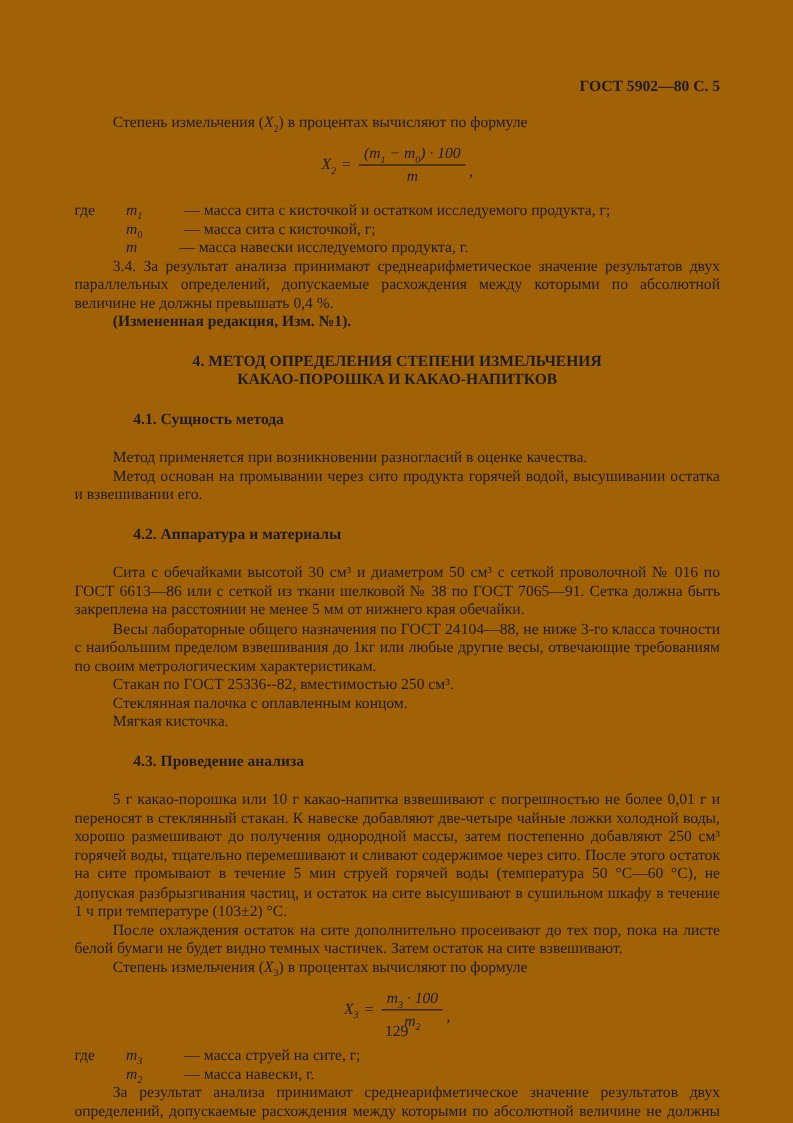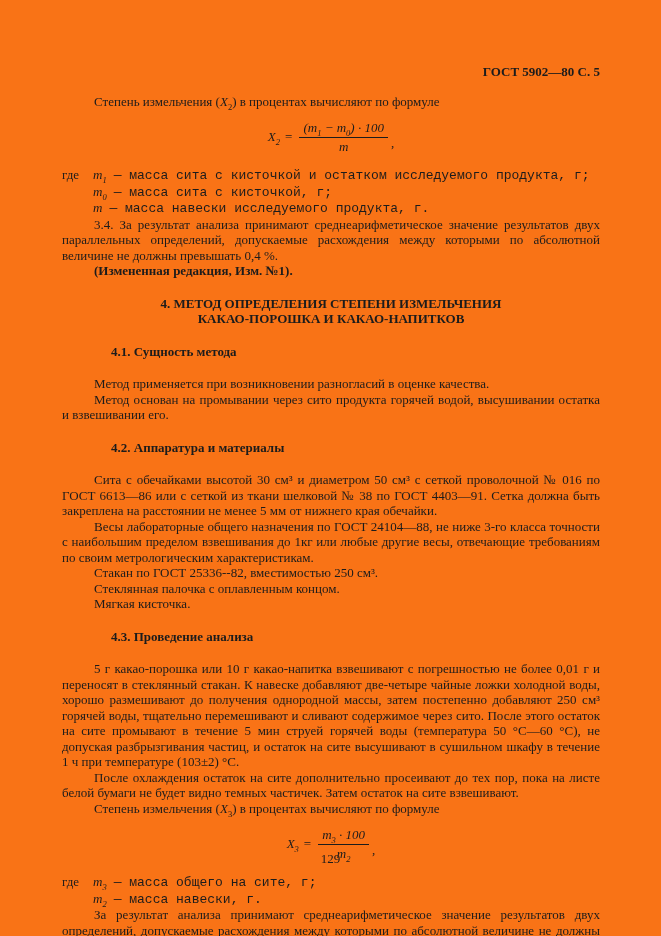--- a/index.html
+++ b/index.html
@@ -1,40 +1,40 @@
 <!DOCTYPE html>
 <html lang="ru"><head>
 <meta charset="utf-8">
 <style>
   html,body { margin:0; padding:0; background:#888; }
   .page {
     position:relative; width:661px; height:936px; margin:0 auto;
-    background:#f97316; overflow:hidden;
+    background:#a16207; overflow:hidden;
     font-family:"Liberation Serif","DejaVu Serif",serif;
     font-size:13px; line-height:15.5px; color:#1c1c1c;
   }
   .content { position:absolute; left:62px; top:64px; width:538px; }
   .hdr { text-align:right; font-weight:bold; margin:0 0 14px 0; }
   .para { margin:0; text-align:justify; text-indent:32px; }
   .subhead { margin:17px; font-weight:bold; text-indent:32px; text-align:left; }
   .sechead { margin:17px 0 11px 0; text-align:center; font-weight:bold; text-indent:0; }
   .sechead div { text-indent:0; }
   sub { font-size:8.5px; line-height:0; }
   i { font-style:italic; }
   .formula-row { display:flex; justify-content:center; align-items:center; margin:11px 0 13px 0; }
   .f-lhs { font-style:italic; margin-right:5px; }
   .f-eq { margin-right:7px; }
   .frac { display:inline-block; text-align:center; vertical-align:middle; font-style:italic; }
   .frac .num { display:block; padding:0 4px 1px 4px; border-bottom:1px solid #1c1c1c; }
   .frac .den { display:block; padding-top:1px; }
   .f-comma { margin-left:3px; align-self:flex-end; padding-bottom:4px; }
-  .where-row { display:flex; align-items:baseline; text-align:left; }
+  .where-row { display:flex; align-items:baseline; text-align:left;gap:12px; }
   .where-lead { flex:none; width:31px; }
   .where-var { flex:none; font-style:italic; }
-  .where-text { margin-left:7px;font-family:Liberation Mono, monospace; }
+  .where-text { margin-left:23px; }
   .pageno { position:absolute; top:851px; left:0; width:661px; text-align:center; margin:0; }
 </style>
 </head>
 <body>
 
 <div class="page">
   <div class="content">
 
     <p class="hdr">ГОСТ 5902—80 С. 5</p>
 
@@ -74,21 +74,21 @@
     <div class="sechead">
       <div>4. МЕТОД ОПРЕДЕЛЕНИЯ СТЕПЕНИ ИЗМЕЛЬЧЕНИЯ</div>
       <div>КАКАО-ПОРОШКА И КАКАО-НАПИТКОВ</div>
     </div>
 
     <p class="subhead">4.1. Сущность метода</p>
     <p class="para">Метод применяется при возникновении разногласий в оценке качества.</p>
     <p class="para">Метод основан на промывании через сито продукта горячей водой, высушивании остатка и взвешивании его.</p>
 
     <p class="subhead">4.2. Аппаратура и материалы</p>
-    <p class="para">Сита с обечайками высотой 30 см³ и диаметром 50 см³ с сеткой проволочной № 016 по ГОСТ 6613—86 или с сеткой из ткани шелковой № 38 по ГОСТ 4403—91. Сетка должна быть закреплена на расстоянии не менее 5 мм от нижнего края обечайки.</p>
+    <p class="para">Сита с обечайками высотой 30 см³ и диаметром 50 см³ с сеткой проволочной № 016 по ГОСТ 6613—86 или с сеткой из ткани шелковой № 38 по ГОСТ 7065—91. Сетка должна быть закреплена на расстоянии не менее 5 мм от нижнего края обечайки.</p>
     <p class="para">Весы лабораторные общего назначения по ГОСТ 24104—88, не ниже 3-го класса точности с наибольшим пределом взвешивания до 1кг или любые другие весы, отвечающие требованиям по своим метрологическим характеристикам.</p>
     <p class="para">Стакан по ГОСТ 25336--82, вместимостью 250 см³.</p>
     <p class="para">Стеклянная палочка с оплавленным концом.</p>
     <p class="para">Мягкая кисточка.</p>
 
     <p class="subhead">4.3. Проведение анализа</p>
     <p class="para">5 г какао-порошка или 10 г какао-напитка взвешивают с погрешностью не более 0,01 г и переносят в стеклянный стакан. К навеске добавляют две-четыре чайные ложки холодной воды, хорошо размешивают до получения однородной массы, затем постепенно добавляют 250 см³ горячей воды, тщательно перемешивают и сливают содержимое через сито. После этого остаток на сите промывают в течение 5 мин струей горячей воды (температура 50 °С—60 °С), не допуская разбрызгивания частиц, и остаток на сите высушивают в сушильном шкафу в течение 1 ч при температуре (103±2) °С.</p>
     <p class="para">После охлаждения остаток на сите дополнительно просеивают до тех пор, пока на листе белой бумаги не будет видно темных частичек. Затем остаток на сите взвешивают.</p>
 
     <p class="para"><span>Степень измельчения (</span><i>X</i><sub>3</sub><span>) в процентах вычисляют по формуле</span></p>
@@ -100,21 +100,21 @@
         <span class="num"><span>m</span><sub>3</sub><span> · 100</span></span>
         <span class="den"><span>m</span><sub>2</sub></span>
       </span>
       <span class="f-comma">,</span>
     </div>
 
     <div>
       <div class="where-row">
         <span class="where-lead">где</span>
         <span class="where-var"><i>m</i><sub>3</sub></span>
-        <span class="where-text">— масса общего на сите, г;</span>
+        <span class="where-text">— масса струей на сите, г;</span>
       </div>
       <div class="where-row">
         <span class="where-lead"></span>
         <span class="where-var"><i>m</i><sub>2</sub></span>
         <span class="where-text">— масса навески, г.</span>
       </div>
     </div>
 
     <p class="para">За результат анализа принимают среднеарифметическое значение результатов двух определений, допускаемые расхождения между которыми по абсолютной величине не должны превышать 0,2 %.</p>
 

